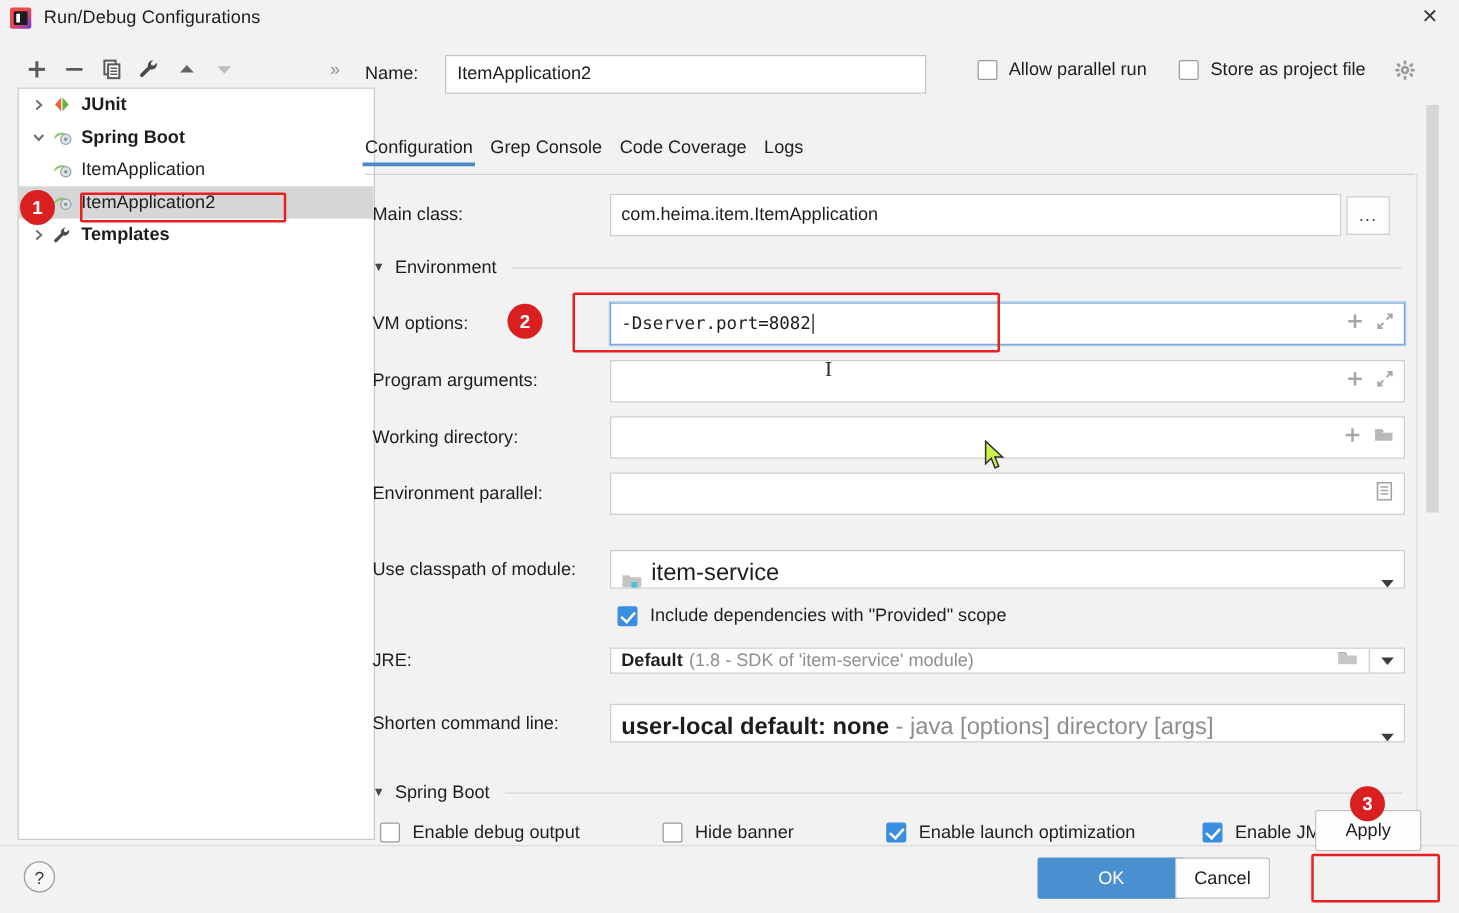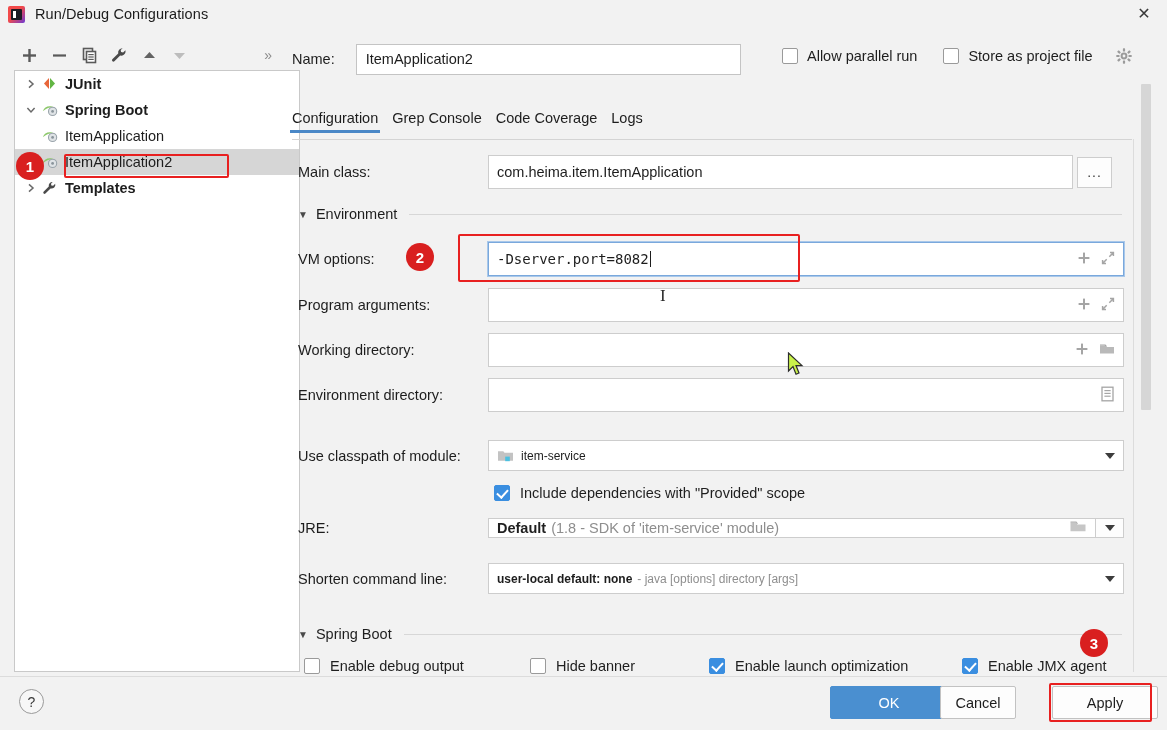--- a/index.html
+++ b/index.html
@@ -140,21 +140,21 @@
   }
 
   
   .section { position: absolute; display: flex; align-items: center; width: 100%; }
   .sec-tri { color: #4a4a4a; font-size: 10px; margin-right: 8px; }
   .sec-label { font-size: 14.5px; color: #1d1d1d; white-space: nowrap; }
   .sec-line { flex: 1; height: 1px; background: #d7d7d7; margin-left: 12px; margin-right: 2px; }
 
   .combo {
     height: 31px; background: #ffffff; border: 1px solid #cdcdcd;
-    display: flex; align-items: center; padding: 0 8px; font-size: 12px; color: #1d1d1d;
+    display: flex; align-items: flex-end; padding: 0 8px; font-size: 19px; color: #1d1d1d;
   }
   .combo .caret { margin-left: auto; }
   .caret { width: 0; height: 0; border-left: 5px solid transparent; border-right: 5px solid transparent; border-top: 6px solid #3c3c3c; }
   .dim { color: #8e8e8e; }
   .strong { font-weight: bold; }
 
   .mod-ico { width: 17px; height: 14px; flex:none; margin-right: 7px; position: relative; }
 
   
   .combo-split { display: flex; align-items: stretch; }
@@ -446,21 +446,21 @@
             <svg width="14" height="14" viewBox="0 0 14 14" stroke="#a5a5a5" stroke-width="1.5" fill="none">
               <path d="M8.3 5.7 L12.2 1.8 M9 1.6 H12.4 V5"></path>
               <path d="M5.7 8.3 L1.8 12.2 M5 12.4 H1.6 V9"></path>
             </svg>
           </span>
         </span>
       </div>
     </div>
 
     <div class="frow" style="left:6px; top:228px; width:834px;">
-      <div class="flabel" style="width:190px;">Environment directory:</div>
+      <div class="flabel" style="width:190px;">Environment parallel:</div>
       <div class="finput" style="width:636px;">
         <span></span>
         <span class="ficons">
           <span>
             <svg width="15" height="16" viewBox="0 0 15 16">
               <rect x="2" y="1.2" width="11" height="13.6" fill="#fff" stroke="#a5a5a5" stroke-width="1.3"></rect>
               <rect x="4.4" y="4" width="6.2" height="1.2" fill="#a5a5a5"></rect>
               <rect x="4.4" y="6.8" width="6.2" height="1.2" fill="#a5a5a5"></rect>
               <rect x="4.4" y="9.6" width="6.2" height="1.2" fill="#a5a5a5"></rect>
             </svg>
@@ -541,21 +541,21 @@
   </div>
 
   <div class="content-divider"></div>
   <div class="vscroll-track"></div>
   <div class="vscroll-thumb"></div>
 
   <div class="footer-sep"></div>
   <div class="help-btn">?</div>
   <div class="fbtn primary" style="left:830px; top:686px; width:118px;">OK</div>
   <div class="fbtn" style="left:940px; top:686px; width:76px;">Cancel</div>
-  <div class="fbtn" style="left:1052px; top:686px; width:106px;">Apply</div>
+  <div class="fbtn" style="left:1052px; top:648px; width:85px;">Apply</div>
 
   <div class="ibeam" style="left:660px; top:286px;">I</div>
   <div class="mousecur" style="left:787px; top:352px;">
     <svg width="18" height="25" viewBox="0 0 18 25">
       <path d="M1.5 1 L1.5 19 L6 14.6 L9 22.3 L12 21 L9 13.6 L15 13.6 Z" fill="#c9f24a" stroke="#2d2d2d" stroke-width="1.2"></path>
     </svg>
   </div>
 
   <div class="hl" style="left:64px; top:154px; width:165px; height:24px;"></div>
   <div class="hl" style="left:458px; top:234px; width:342px; height:48px;"></div>

